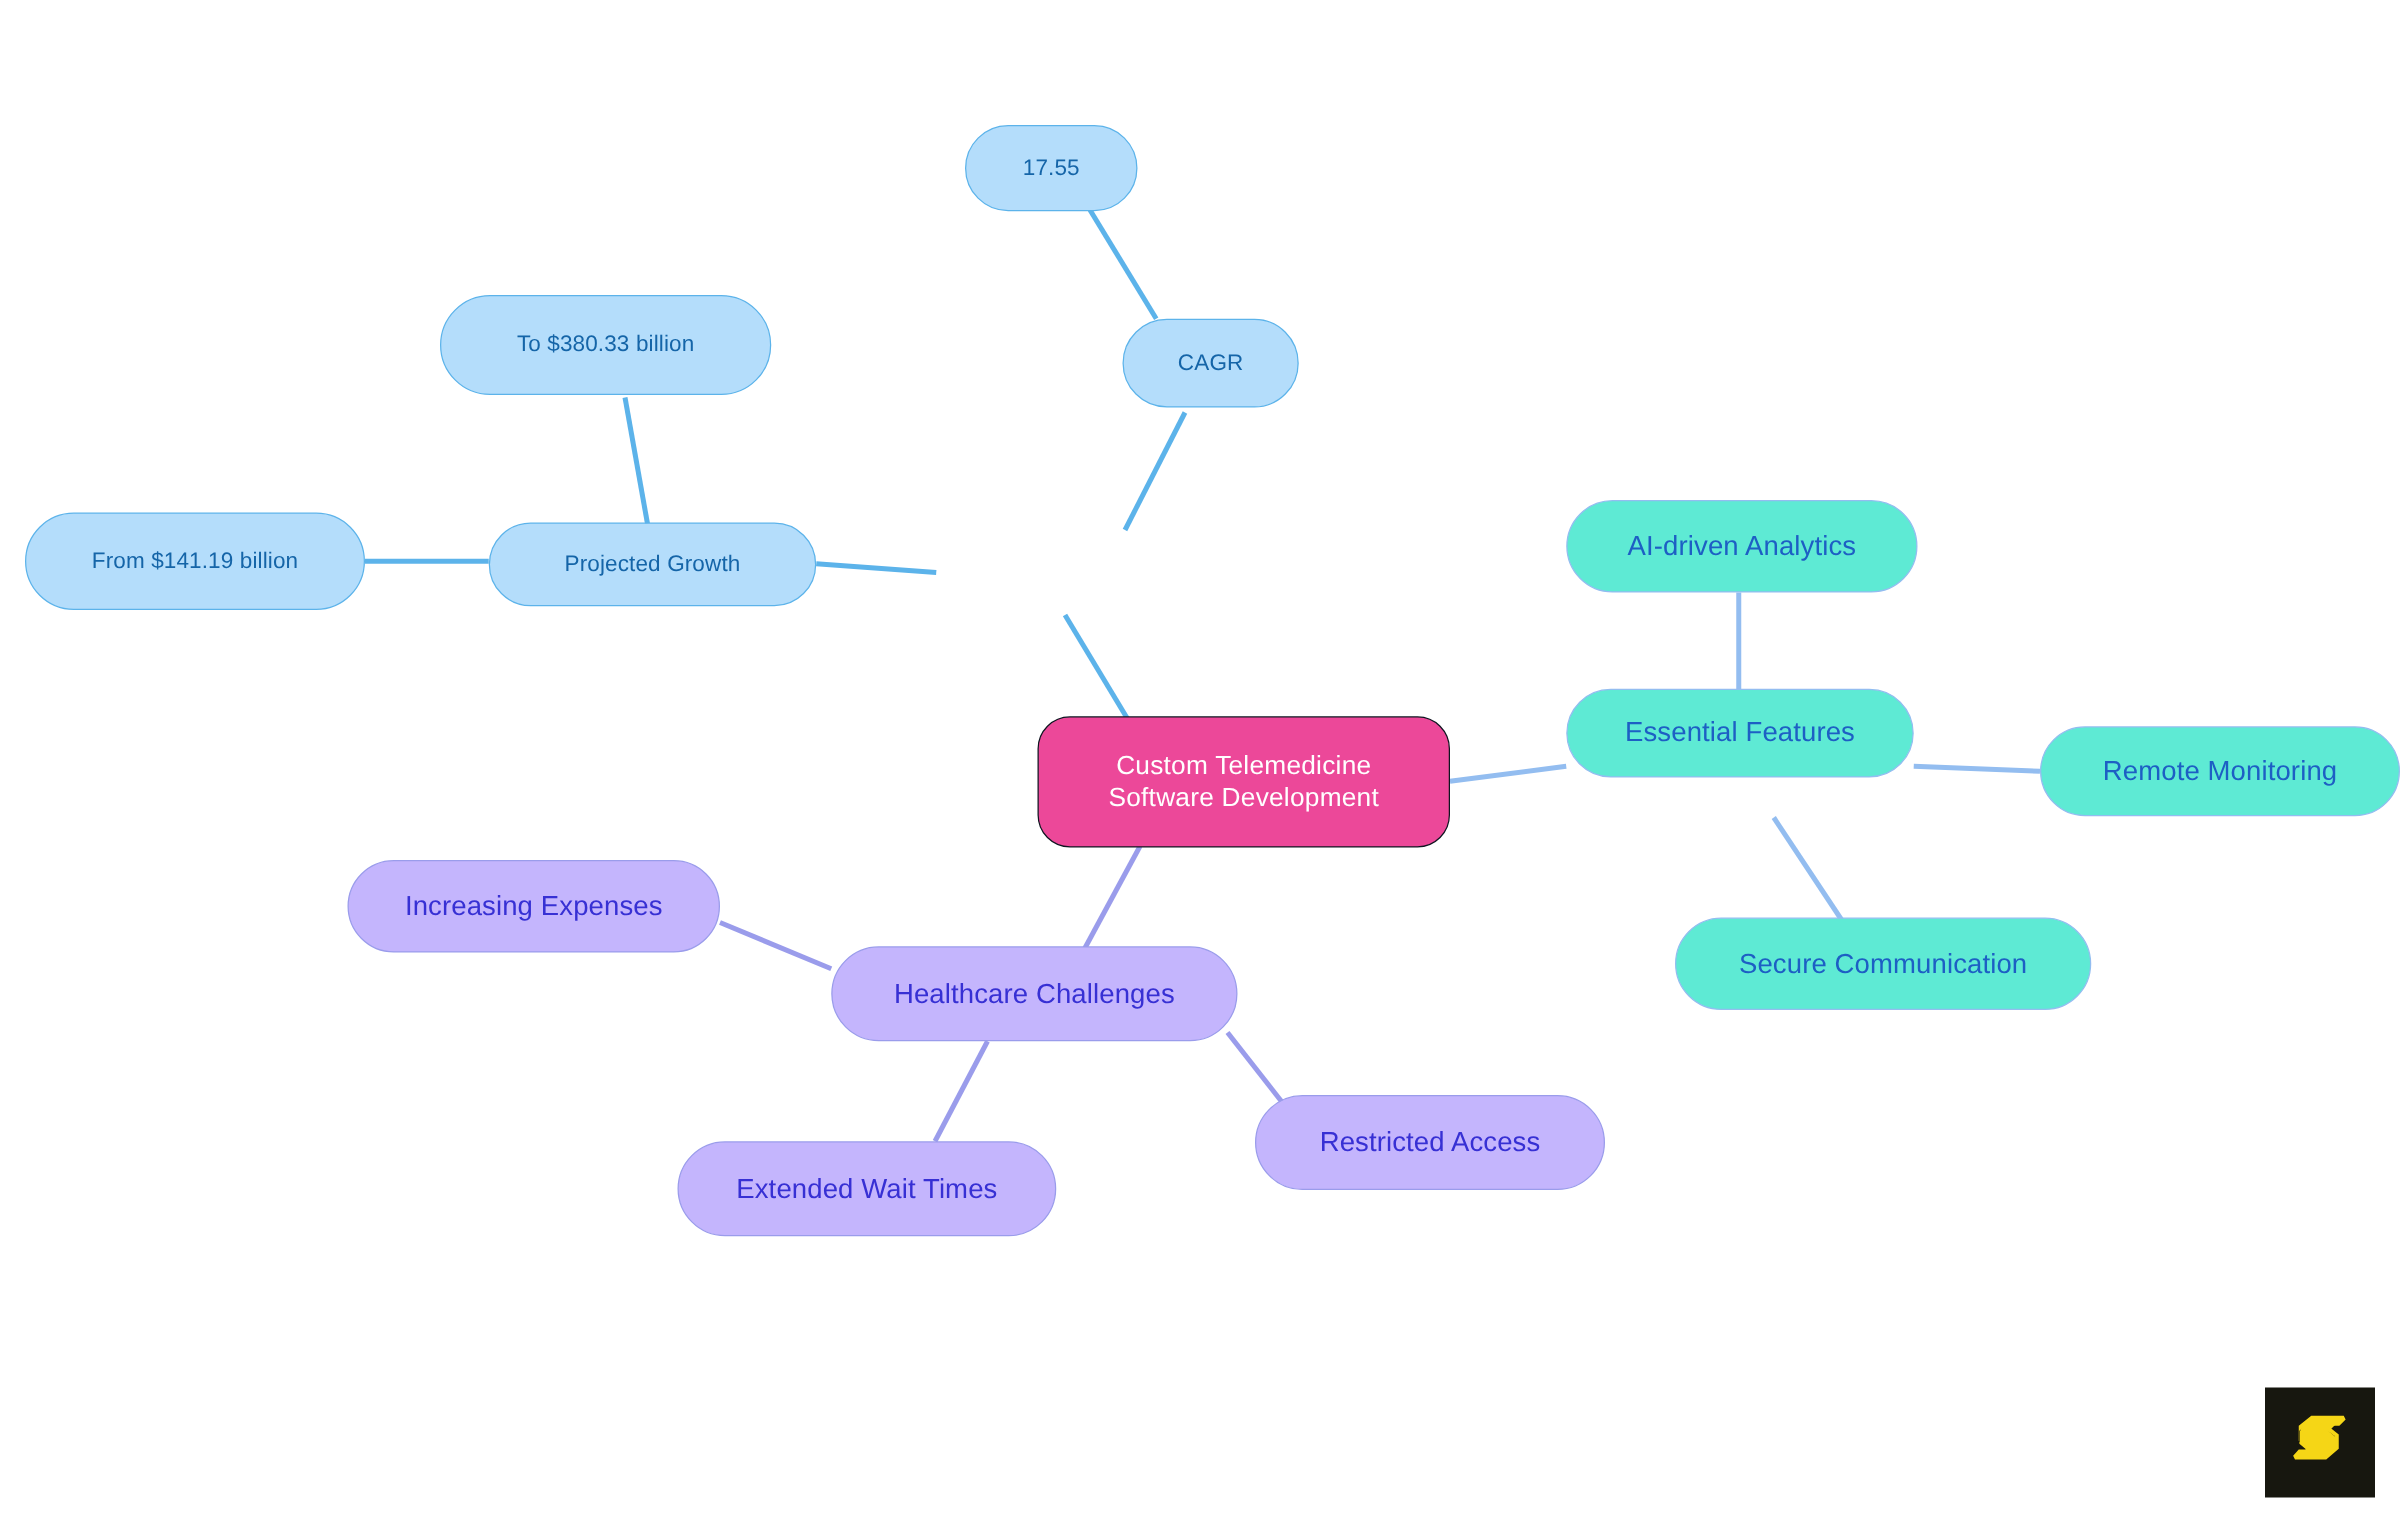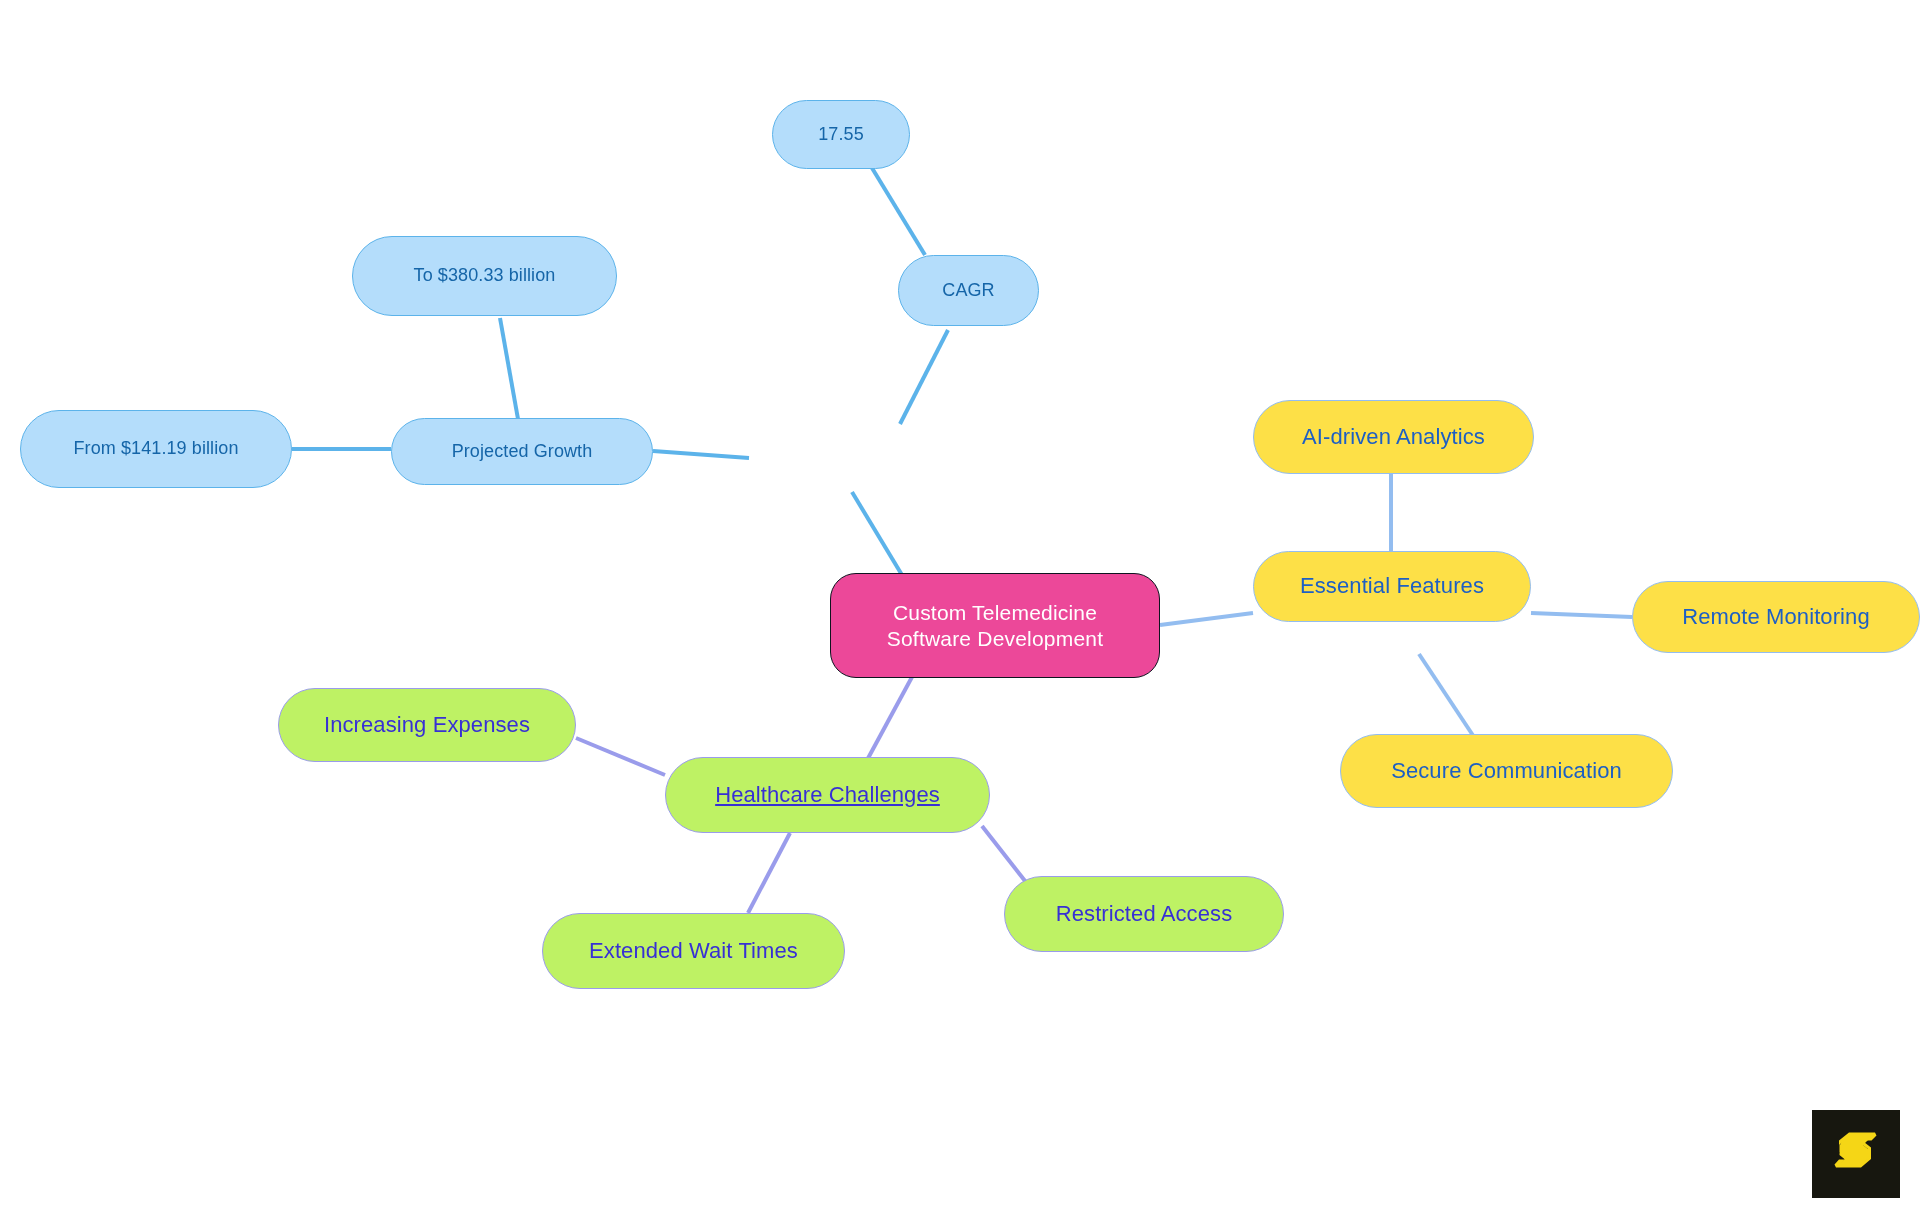--- a/index.html
+++ b/index.html
@@ -57,29 +57,29 @@
   
   .node.skyblue {
     background: #b4ddfb;
     border-color: #5cb3ea;
     color: #1565a8;
     border-radius: 999px;
     font-size: 18px;
   }
   
   .node.paleblue {
-    background: #fde047;
+    background: #5eead4;
     border-color: #93bdf0;
     color: #1d5fc4;
     border-radius: 999px;
     font-size: 22px;
   }
   
   .node.lavender {
-    background: #bef264;
+    background: #c4b5fd;
     border-color: #9a9ceb;
     color: #3730d4;
     border-radius: 999px;
     font-size: 22px;
   }
   .brand-badge {
     position: absolute;
     left: 1812px;
     top: 1110px;
     width: 88px;
@@ -161,21 +161,21 @@
   </div>
 
   <div class="node paleblue" style="left:1632px; top:581px; width:288px; height:72px;">
     <span class="node-label">Remote Monitoring</span>
   </div>
 
   <div class="node paleblue" style="left:1340px; top:734px; width:333px; height:74px;">
     <span class="node-label">Secure Communication</span>
   </div>
 
-  <div class="node lavender" style="left:665px; top:757px; width:325px; height:76px;text-decoration:underline;">
+  <div class="node lavender" style="left:665px; top:757px; width:325px; height:76px;">
     <span class="node-label">Healthcare Challenges</span>
   </div>
 
   <div class="node lavender" style="left:278px; top:688px; width:298px; height:74px;">
     <span class="node-label">Increasing Expenses</span>
   </div>
 
   <div class="node lavender" style="left:542px; top:913px; width:303px; height:76px;">
     <span class="node-label">Extended Wait Times</span>
   </div>

